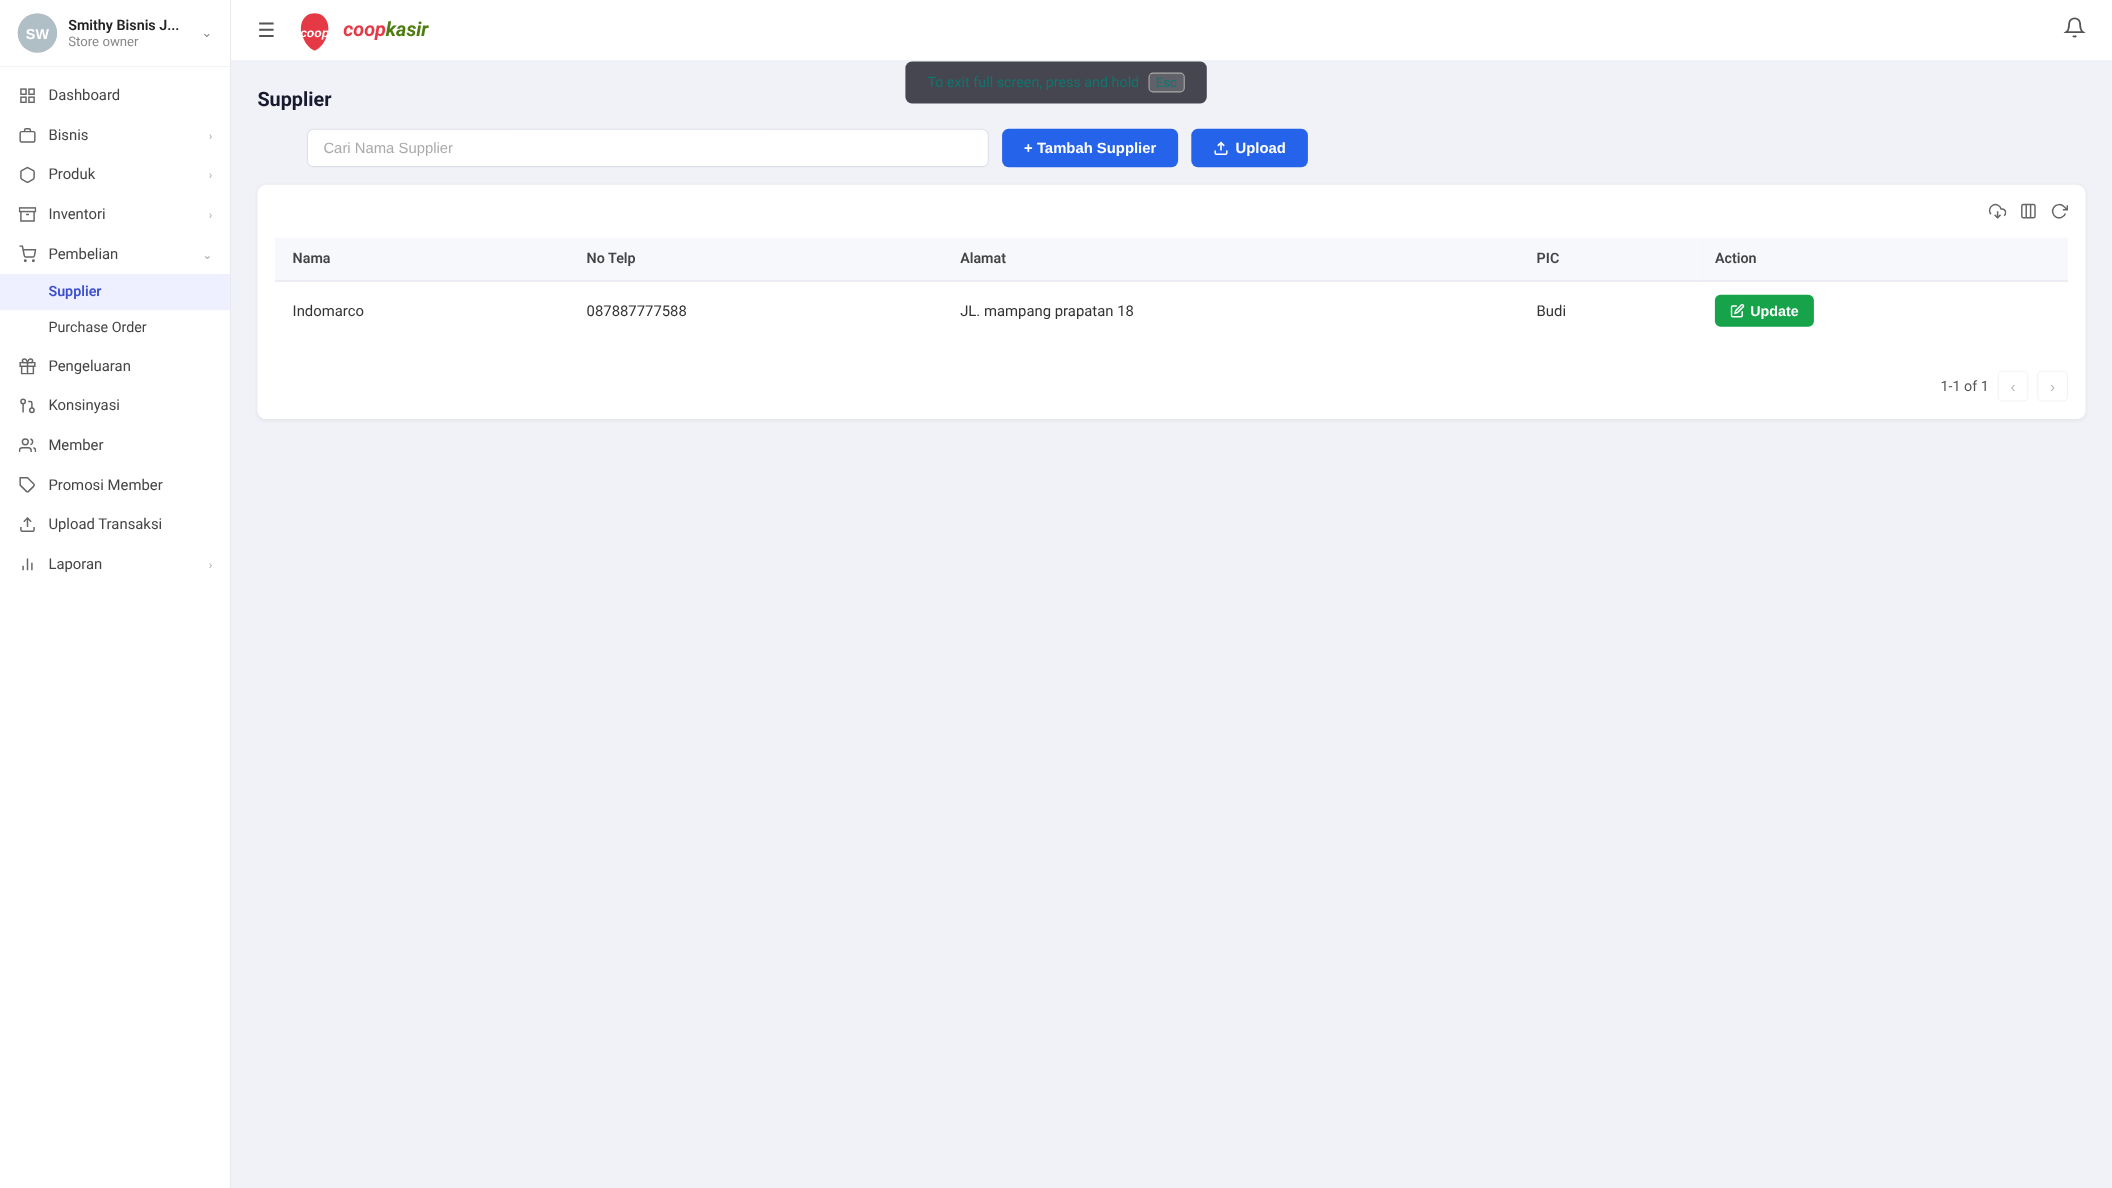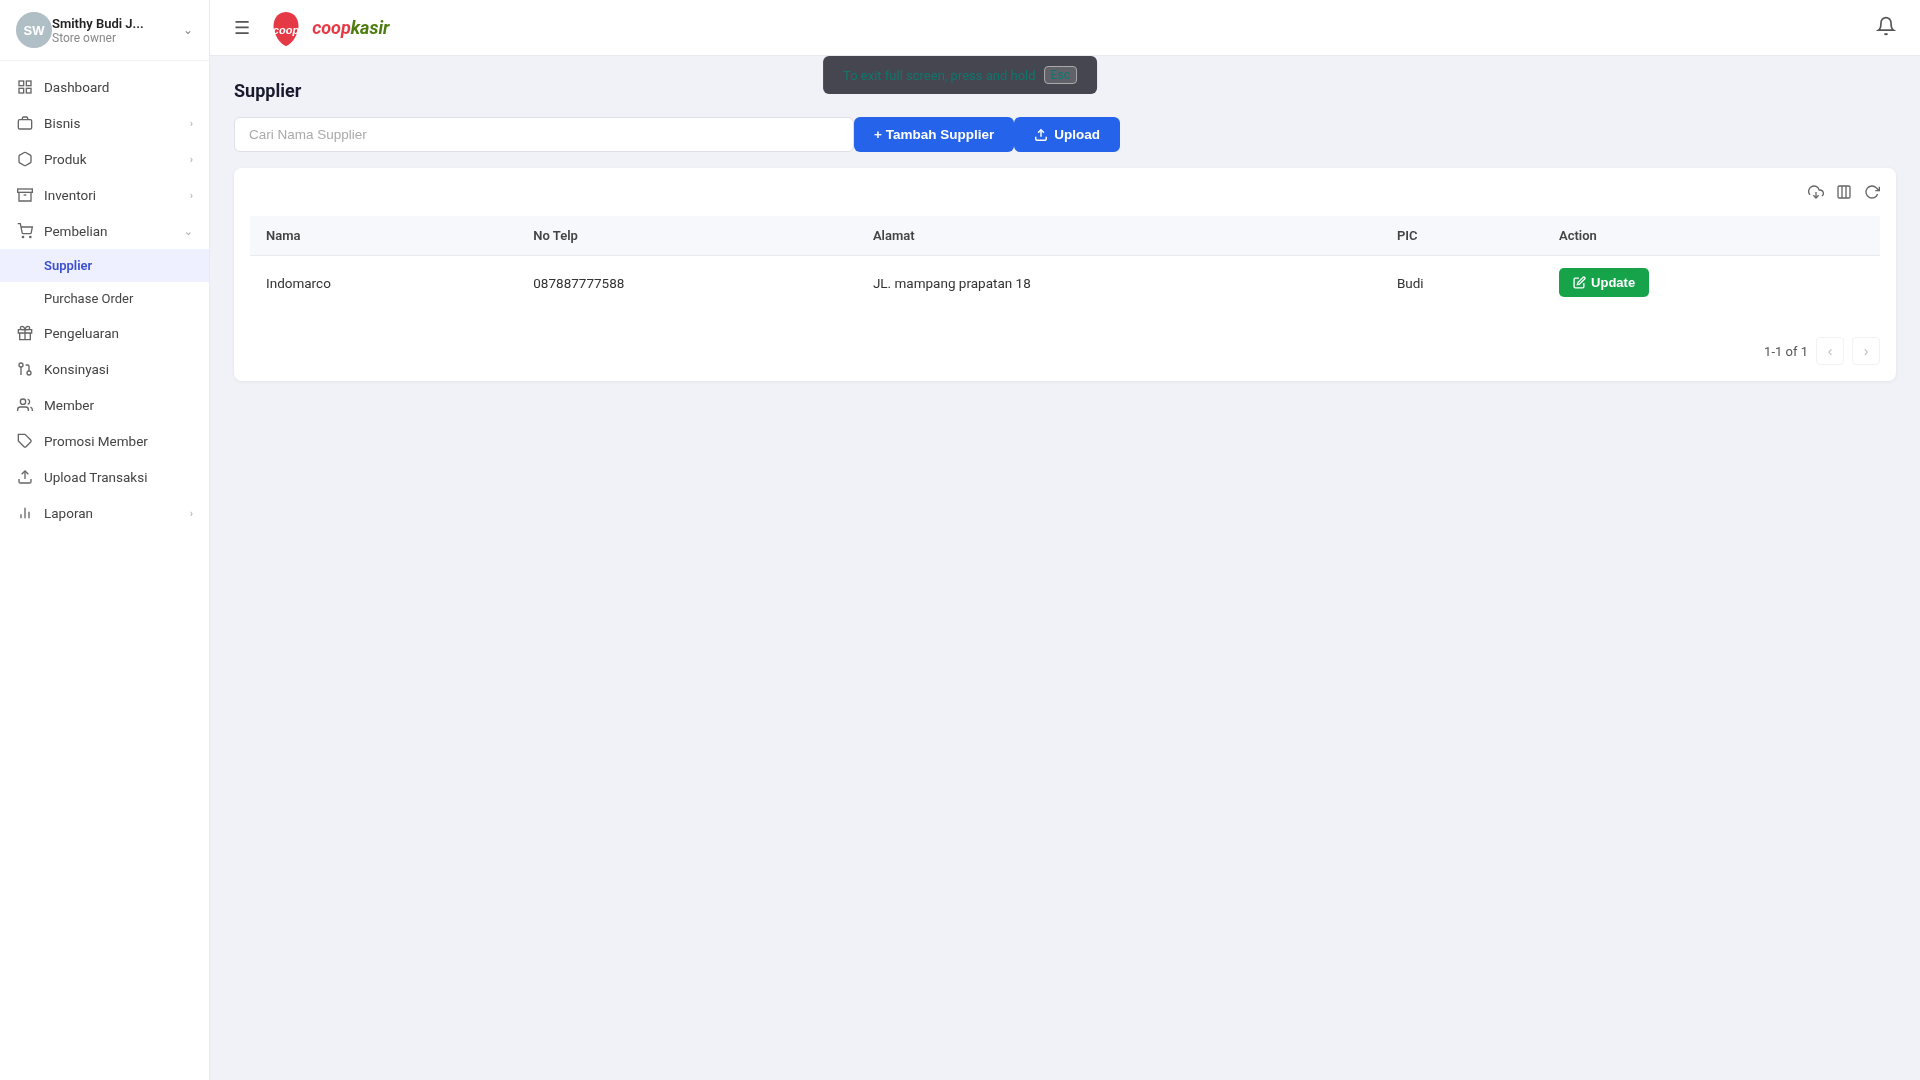--- a/index.html
+++ b/index.html
@@ -1,20 +1,20 @@
 <!DOCTYPE html>
 <html><head>
   <meta charset="utf-8">
   <style>
     * { box-sizing: border-box; margin: 0; padding: 0; }
     body { font-family: -apple-system, BlinkMacSystemFont, 'Segoe UI', Roboto, sans-serif; background: #f0f2f8; display: flex; height: 100vh; overflow: hidden; font-size: 14px; }
 
     
     .sidebar { width: 210px; background: #fff; display: flex; flex-direction: column; border-right: 1px solid #e8eaf0; flex-shrink: 0; }
-    .sidebar-header { padding: 12px 16px; display: flex; align-items: center; gap: 0; border-bottom: 1px solid #f0f2f5; cursor: pointer; }
+    .sidebar-header { padding: 12px 16px; display: flex; align-items: center; gap: 10px; border-bottom: 1px solid #f0f2f5; cursor: pointer; }
     .sidebar-avatar { width: 36px; height: 36px; border-radius: 50%; background: #ccc; overflow: hidden; flex-shrink: 0; }
     .sidebar-user-info { flex: 1; min-width: 0; }
     .sidebar-user-name { font-weight: 600; font-size: 13px; color: #222; white-space: nowrap; overflow: hidden; text-overflow: ellipsis; }
     .sidebar-user-role { font-size: 12px; color: #888; }
     .sidebar-chevron { color: #888; font-size: 12px; }
 
     .sidebar-nav { padding: 8px 0; flex: 1; overflow-y: auto; }
     .nav-item { display: flex; align-items: center; padding: 9px 16px; cursor: pointer; color: #444; gap: 10px; font-size: 13.5px; border-radius: 0; position: relative; }
     .nav-item.active { background: #eef0ff; color: #3b4fcf; font-weight: 600; }
     .nav-item.sub-item { padding-left: 44px; font-size: 13px; }
@@ -40,21 +40,21 @@
     
     .fullscreen-toast { position: absolute; top: 56px; left: 50%; transform: translateX(-50%); background: rgba(40,40,50,0.85); color: #0f766e; padding: 10px 20px; border-radius: 6px; font-size: 13px; display: flex; align-items: center; gap: 8px; z-index: 100; }
     .toast-esc { border: 1px solid #aaa; border-radius: 4px; padding: 1px 6px; font-size: 12px; background: rgba(255,255,255,0.15); }
 
     
     .content { flex: 1; overflow-y: auto; padding: 24px; }
 
     .page-title { font-size: 18px; font-weight: 700; color: #1a1a2e; margin-bottom: 16px; }
 
     
-    .search-actions { display: flex; align-items: center; margin-bottom: 16px; }
+    .search-actions { display: flex; align-items: center; gap: 12px; margin-bottom: 16px; margin-left: 45px; }
     .search-input-wrap { flex: 1; max-width: 620px; }
     .search-input { width: 100%; padding: 9px 14px; border: 1px solid #dde0e8; border-radius: 6px; font-size: 13.5px; color: #333; outline: none; background: #fff; }
     .search-input::placeholder { color: #aaa; }
     .btn-add { background: #2563eb; color: #fff; border: none; padding: 10px 20px; border-radius: 6px; font-size: 13.5px; font-weight: 600; cursor: pointer; display: flex; align-items: center; gap: 6px; }
     .btn-upload { background: #2563eb; color: #fff; border: none; padding: 10px 20px; border-radius: 6px; font-size: 13.5px; font-weight: 600; cursor: pointer; display: flex; align-items: center; gap: 6px; }
 
     
     .table-card { background: #fff; border-radius: 8px; padding: 16px; box-shadow: 0 1px 4px rgba(0,0,0,0.06); }
     .table-toolbar { display: flex; justify-content: flex-end; align-items: center; gap: 12px; margin-bottom: 12px; }
     .table-toolbar-icon { font-size: 16px; color: #666; cursor: pointer; }
@@ -78,21 +78,21 @@
 
 <div class="sidebar">
   <div class="sidebar-header">
     <div class="sidebar-avatar">
       <svg width="36" height="36" viewBox="0 0 36 36">
         <rect width="36" height="36" rx="18" fill="#b0bec5"></rect>
         <text x="18" y="23" text-anchor="middle" fill="#fff" font-size="13" font-family="sans-serif" font-weight="600">SW</text>
       </svg>
     </div>
     <div class="sidebar-user-info">
-      <div class="sidebar-user-name">Smithy Budi J...</div>
+      <div class="sidebar-user-name">Smithy Bisnis J...</div>
       <div class="sidebar-user-role">Store owner</div>
     </div>
     <div class="sidebar-chevron">⌄</div>
   </div>
 
   <nav class="sidebar-nav">
 
     <div class="nav-item">
       <span class="nav-icon">
         <svg width="16" height="16" viewBox="0 0 24 24" fill="none" stroke="currentColor" stroke-width="2">

